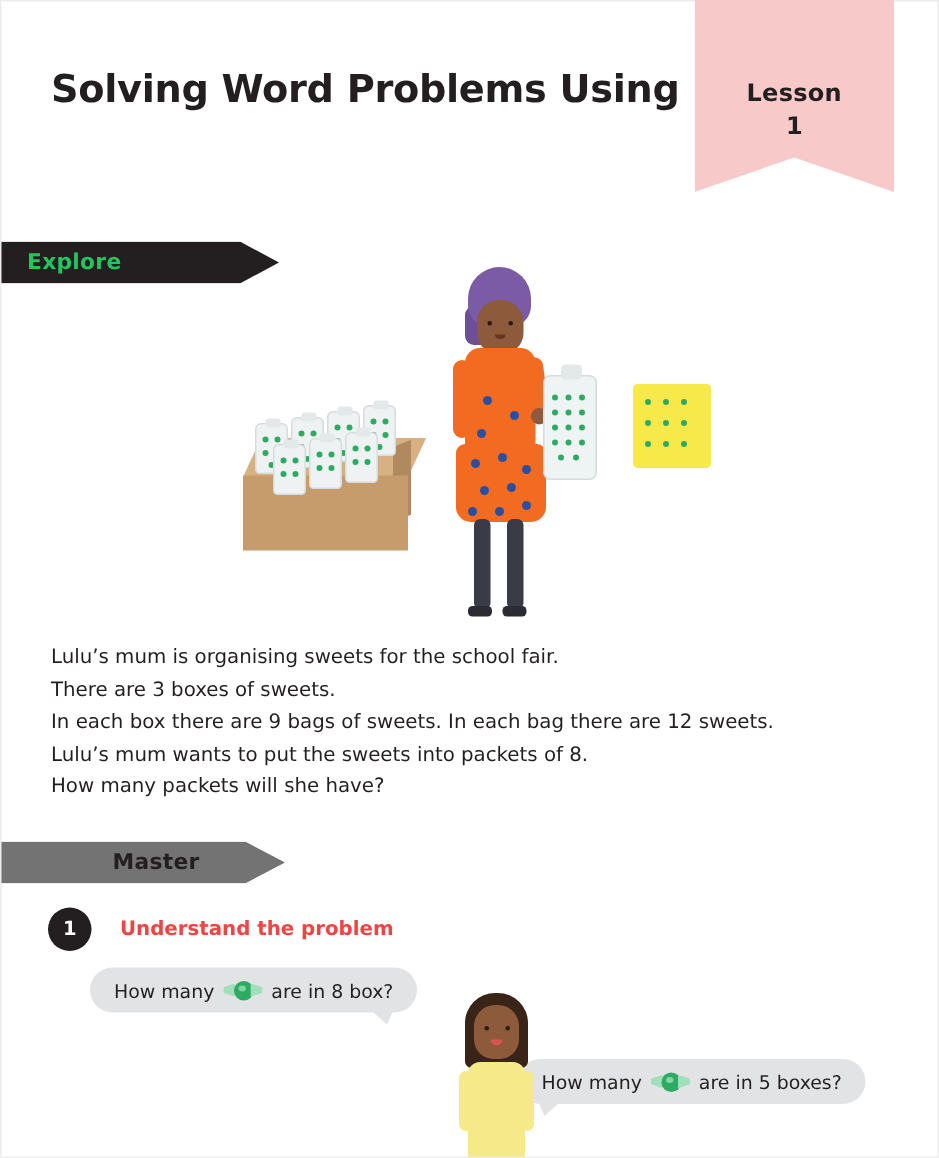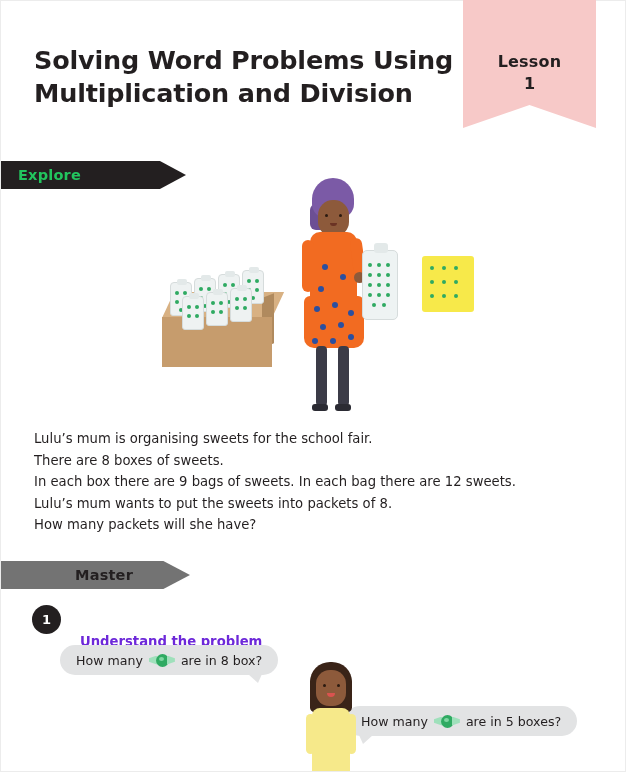--- a/index.html
+++ b/index.html
@@ -283,22 +283,21 @@
     display: flex;
     align-items: center;
     justify-content: center;
   }
   .step-title {
     position: absolute;
     top: 612px;
     left: 80px;
     font-size: 13.2px;
     font-weight: bold;
-    color: #6d28d9;
-    margin-top: 22px;
+    color: #ef4444;
   }
 
   
   .bubble {
     position: absolute;
     background: #e2e3e4;
     border-radius: 16px;
     display: flex;
     align-items: center;
     padding: 0 16px;
@@ -401,21 +400,20 @@
 
 <div class="page">
 
   <div class="lesson-banner">
     <div class="lesson-word">Lesson</div>
     <div class="lesson-num">1</div>
   </div>
 
   <div class="title">
     <span>Solving Word Problems Using</span>
-    <span class="line2">Multiplication and Division</span>
   </div>
 
   <div class="tab tab-explore">
     <span>Explore</span>
   </div>
 
   <div class="illustration">
 
     <div>
       <div class="box-top"></div>
@@ -524,21 +522,21 @@
       <span class="sweet-dot" style="left:20px; top:24px;"></span>
       <span class="sweet-dot" style="left:32px; top:24px;"></span>
       <span class="sweet-dot" style="left:8px; top:38px;"></span>
       <span class="sweet-dot" style="left:20px; top:38px;"></span>
       <span class="sweet-dot" style="left:32px; top:38px;"></span>
     </div>
   </div>
 
   <div class="problem">
     <div>Lulu’s mum is organising sweets for the school fair.</div>
-    <div>There are 8 boxes of sweets.</div>
+    <div>There are 3 boxes of sweets.</div>
     <div>In each box there are 9 bags of sweets. In each bag there are 12 sweets.</div>
     <div>Lulu’s mum wants to put the sweets into packets of 8.</div>
     <div>How many packets will she have?</div>
   </div>
 
   <div class="tab tab-master">
     <span>Master</span>
   </div>
 
   <div class="step-badge">1</div>

